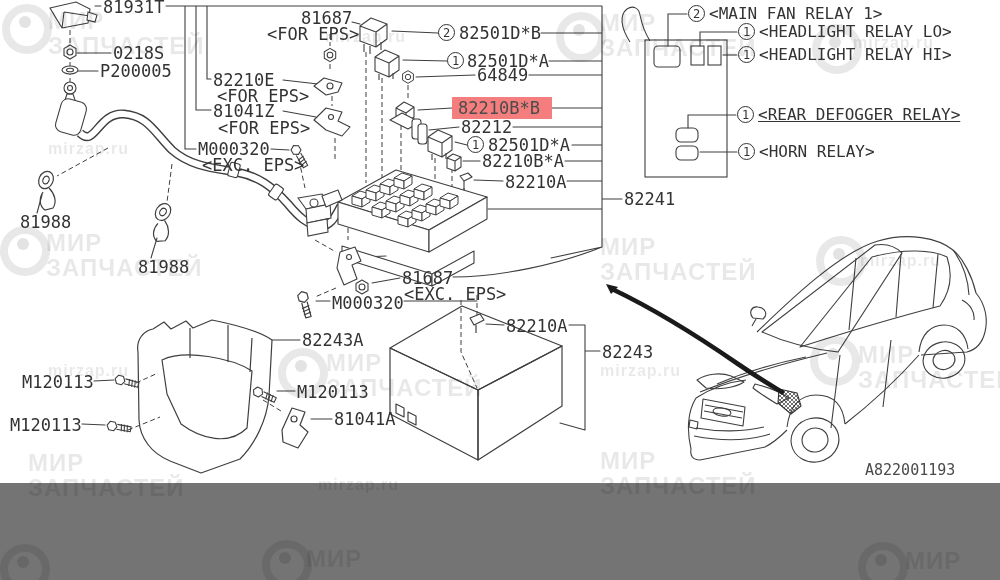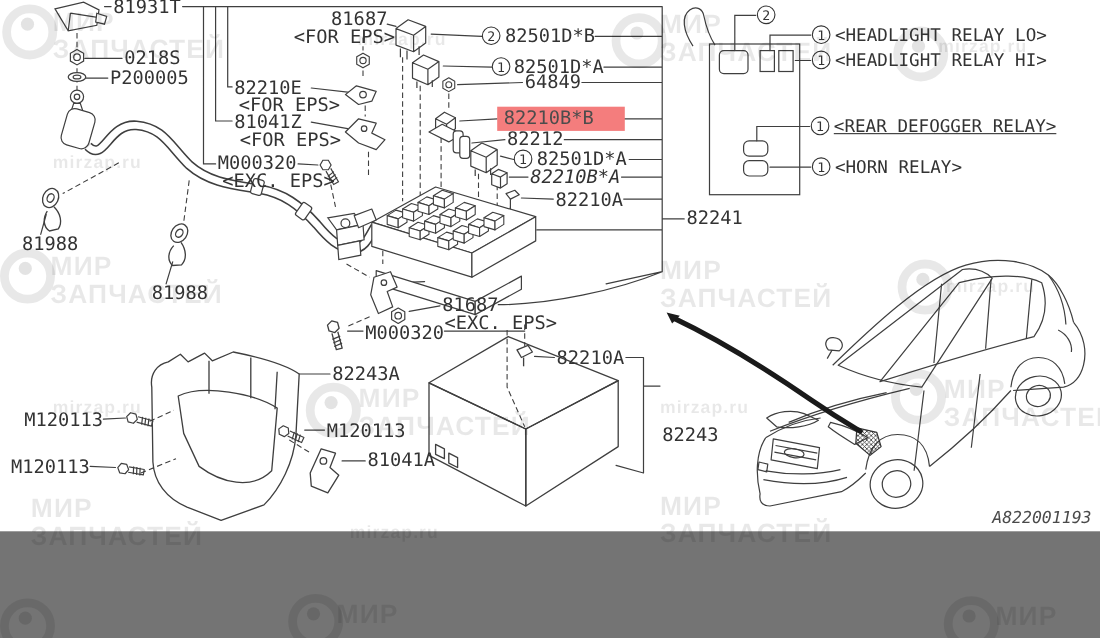--- a/index.html
+++ b/index.html
@@ -18,21 +18,21 @@
   .wmlogo{position:absolute;z-index:3;width:34px;height:34px;border:8px solid rgba(0,0,0,0.09);
       border-radius:50%;pointer-events:none;}
   .wmlogo:after{content:"";position:absolute;left:9px;top:4px;width:12px;height:12px;
       background:rgba(0,0,0,0.11);border-radius:50%;}
   
   .lbl{position:absolute;z-index:5;font:17px/17px "DejaVu Sans Mono",monospace;color:#333;white-space:pre;}
   .rlbl{position:absolute;z-index:5;font:16px/16px "DejaVu Sans Mono",monospace;color:#333;white-space:pre;}
   .sm{font-size:15px;color:#4a4a4a;}
   .circ{position:absolute;z-index:5;width:17px;height:17px;border:1.4px solid #333;border-radius:50%;
       font:12px/17px "DejaVu Sans Mono",monospace;text-align:center;color:#333;box-sizing:border-box;}
-  .hl{position:absolute;z-index:4;left:452px;top:97px;width:116px;height:22px;background:#f47d7d;}
+  .hl{position:absolute;z-index:4;left:452px;top:97px;width:100px;height:22px;background:#f47d7d;}
   .hl .lbl{position:absolute;left:6px;top:3px;color:#4c4c4c;z-index:5;}
 </style>
 </head>
 <body>
 
 <div id="stage">
 
   <svg width="1000" height="483" viewBox="0 0 1000 483">
     <defs>
       <g id="cube" stroke="#3f3f3f" stroke-width="1" fill="#fff">
@@ -308,42 +308,43 @@
   <div class="lbl" style="left:459px;top:25px;">82501D*B</div>
   <div class="circ" style="left:447px;top:52px;">1</div>
   <div class="lbl" style="left:467px;top:53px;">82501D*A</div>
   <div class="lbl" style="left:477px;top:67px;">64849</div>
   <div class="hl">
     <div class="lbl">82210B*B</div>
   </div>
   <div class="lbl" style="left:461px;top:119px;">82212</div>
   <div class="circ" style="left:467px;top:136px;">1</div>
   <div class="lbl" style="left:488px;top:137px;">82501D*A</div>
-  <div class="lbl" style="left:482px;top:153px;font-style:italic;">82210B*A</div>
+  <div class="lbl" style="left:482px;top:153px;">82210B*A</div>
   <div class="lbl" style="left:505px;top:174px;">82210A</div>
   <div class="lbl" style="left:624px;top:191px;">82241</div>
 
   <div class="lbl" style="left:402px;top:270px;">81687</div>
   <div class="lbl" style="left:404px;top:286px;">&lt;EXC. EPS&gt;</div>
   <div class="lbl" style="left:332px;top:295px;">M000320</div>
   <div class="lbl" style="left:302px;top:332px;">82243A</div>
   <div class="lbl" style="left:506px;top:318px;">82210A</div>
-  <div class="lbl" style="left:602px;top:344px;margin-top:44px;">82243</div>
+  <div class="lbl" style="left:602px;top:344px;">82243</div>
   <div class="lbl" style="left:22px;top:374px;">M120113</div>
   <div class="lbl" style="left:10px;top:417px;">M120113</div>
   <div class="lbl" style="left:297px;top:384px;">M120113</div>
   <div class="lbl" style="left:334px;top:411px;">81041A</div>
 
   <div class="circ" style="left:688px;top:5px;">2</div>
+  <div class="rlbl" style="left:709px;top:6px;">&lt;MAIN FAN RELAY 1&gt;</div>
   <div class="circ" style="left:738px;top:23px;">1</div>
   <div class="rlbl" style="left:759px;top:24px;">&lt;HEADLIGHT RELAY LO&gt;</div>
   <div class="circ" style="left:738px;top:46px;">1</div>
   <div class="rlbl" style="left:759px;top:47px;">&lt;HEADLIGHT RELAY HI&gt;</div>
   <div class="circ" style="left:737px;top:106px;">1</div>
   <div class="rlbl" style="left:758px;top:107px;text-decoration:underline;">&lt;REAR DEFOGGER RELAY&gt;</div>
   <div class="circ" style="left:738px;top:143px;">1</div>
   <div class="rlbl" style="left:759px;top:144px;">&lt;HORN RELAY&gt;</div>
 
-  <div class="lbl sm" style="left:902px;top:462px;font-style:italic;">A822001193</div>
+  <div class="lbl sm" style="left:865px;top:462px;">A822001193</div>
 
   <div class="footer"></div>
 
 </div>
 
 </body></html>

